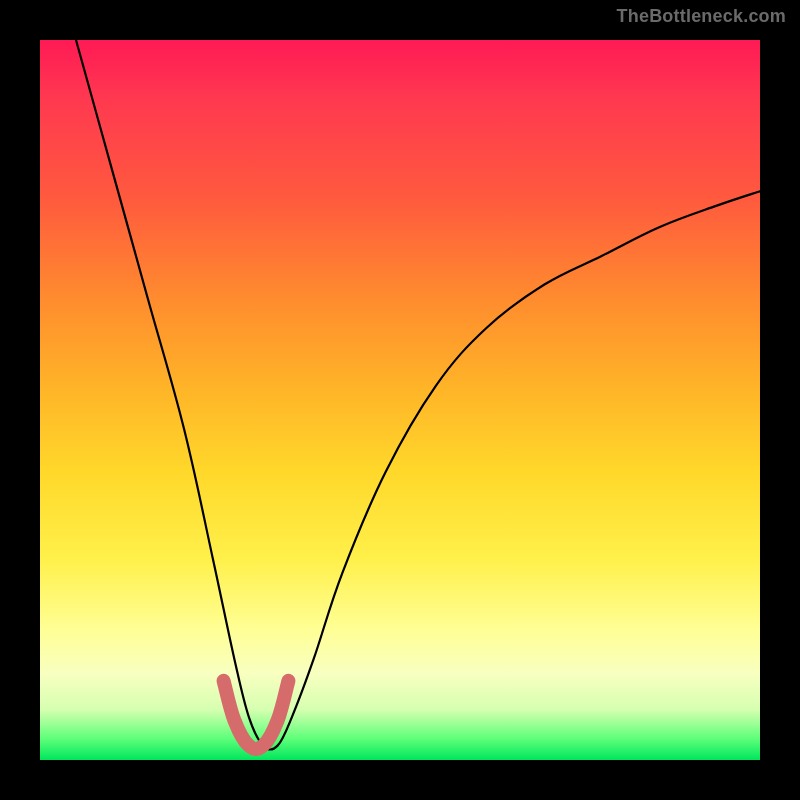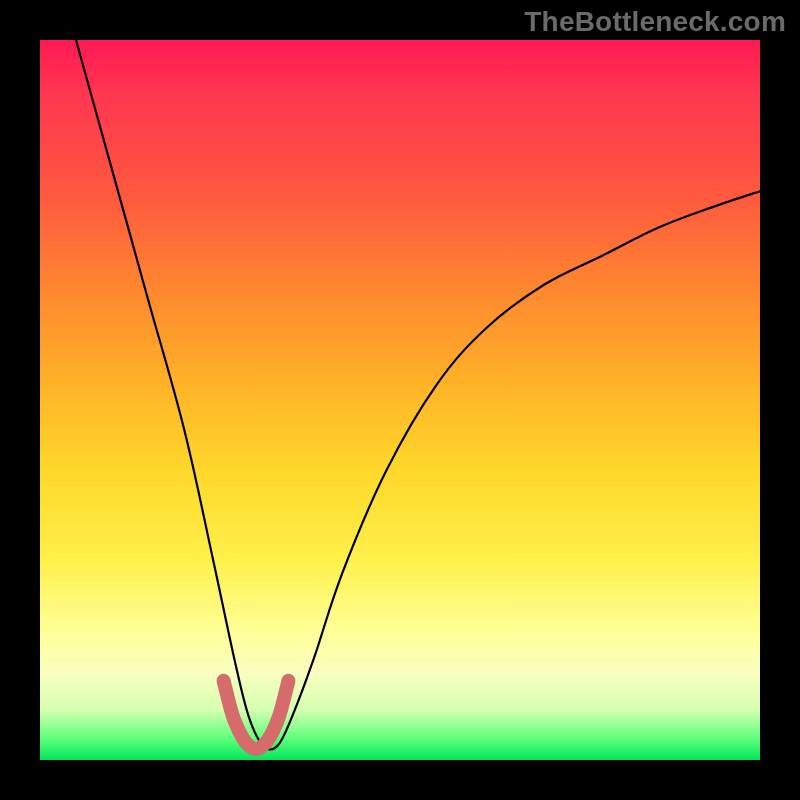--- a/index.html
+++ b/index.html
@@ -45,21 +45,21 @@
     left: 0;
     top: 0;
     width: 720px;
     height: 720px;
     overflow: visible;
   }
   .watermark {
     position: absolute;
     top: 6px;
     right: 14px;
-    font-size: 28px;
+    font-size: 18px;
     font-weight: 600;
     color: #6a6a6a;
     letter-spacing: 0.2px;
     user-select: none;
   }
 </style>
 </head>
 <body>
 
 <div class="stage">

